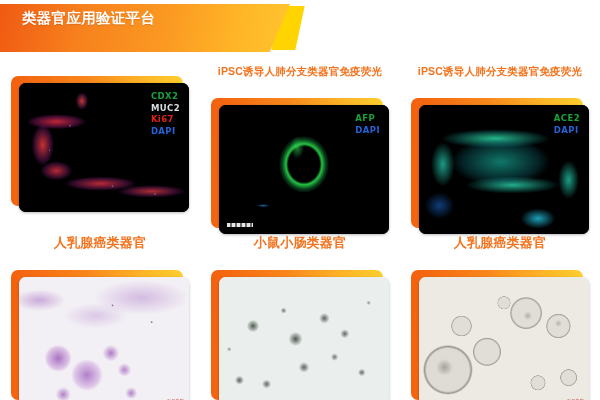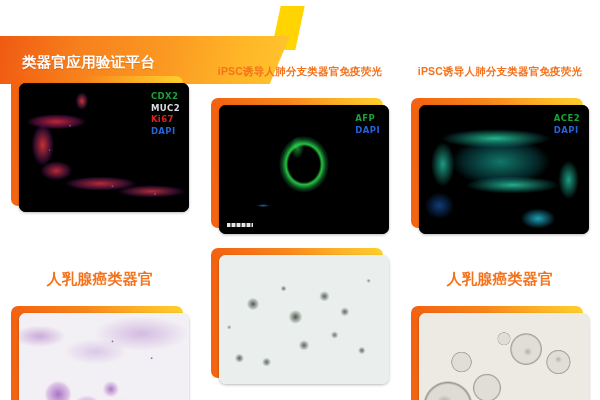--- a/index.html
+++ b/index.html
@@ -29,22 +29,21 @@
     width: 24px; height: 44px;
     background: #ffd400;
     transform: skewX(-12deg);
   }
   .banner-body {
     position: absolute;
     left: 0; top: 0;
     width: 290px; height: 48px;
     background: linear-gradient(100deg, #f05a12 0%, #f7811d 28%, #fb9a22 58%, #ffb627 82%, #ffc52e 100%);
     clip-path: polygon(0 0, 100% 0, 93% 100%, 0 100%);
-    padding: 17px 0 0 22px;
-    margin-top: 32px;
+    padding: 5px 0 0 22px;
   }
   .banner-line {
     color: #ffffff;
     font-size: 14.5px;
     font-weight: bold;
     line-height: 19px;
     letter-spacing: 0.3px;
     white-space: nowrap;
     text-shadow: 0 1px 1px rgba(150,50,0,.25);
   }
@@ -57,21 +56,21 @@
 
   .card-title {
     text-align: center;
     color: #f4721c;
     font-size: 10.5px;
     font-weight: bold;
     line-height: 22px;
     white-space: nowrap;
     letter-spacing: .2px;
   }
-  .card-title.small { font-size: 15px; margin-top: 36px; }
+  .card-title.small { font-size: 13px; }
 
   
   .card-stack {
     position: relative;
     width: 178px;
     height: 136px;
     margin: 16px auto;
   }
   .frame-back {
     position: absolute;
@@ -279,20 +278,21 @@
       <div class="card-stack">
         <div class="frame-back"></div>
         <div class="photo light">
           <div class="fl-layer p4"></div>
           <div class="watermark">精科生物</div>
         </div>
       </div>
     </div>
 
     <div class="cell">
+      <div class="card-title small">小鼠小肠类器官</div>
       <div class="card-stack">
         <div class="frame-back"></div>
         <div class="photo light">
           <div class="fl-layer p5"></div>
         </div>
       </div>
     </div>
 
     <div class="cell">
       <div class="card-title small">人乳腺癌类器官</div>

